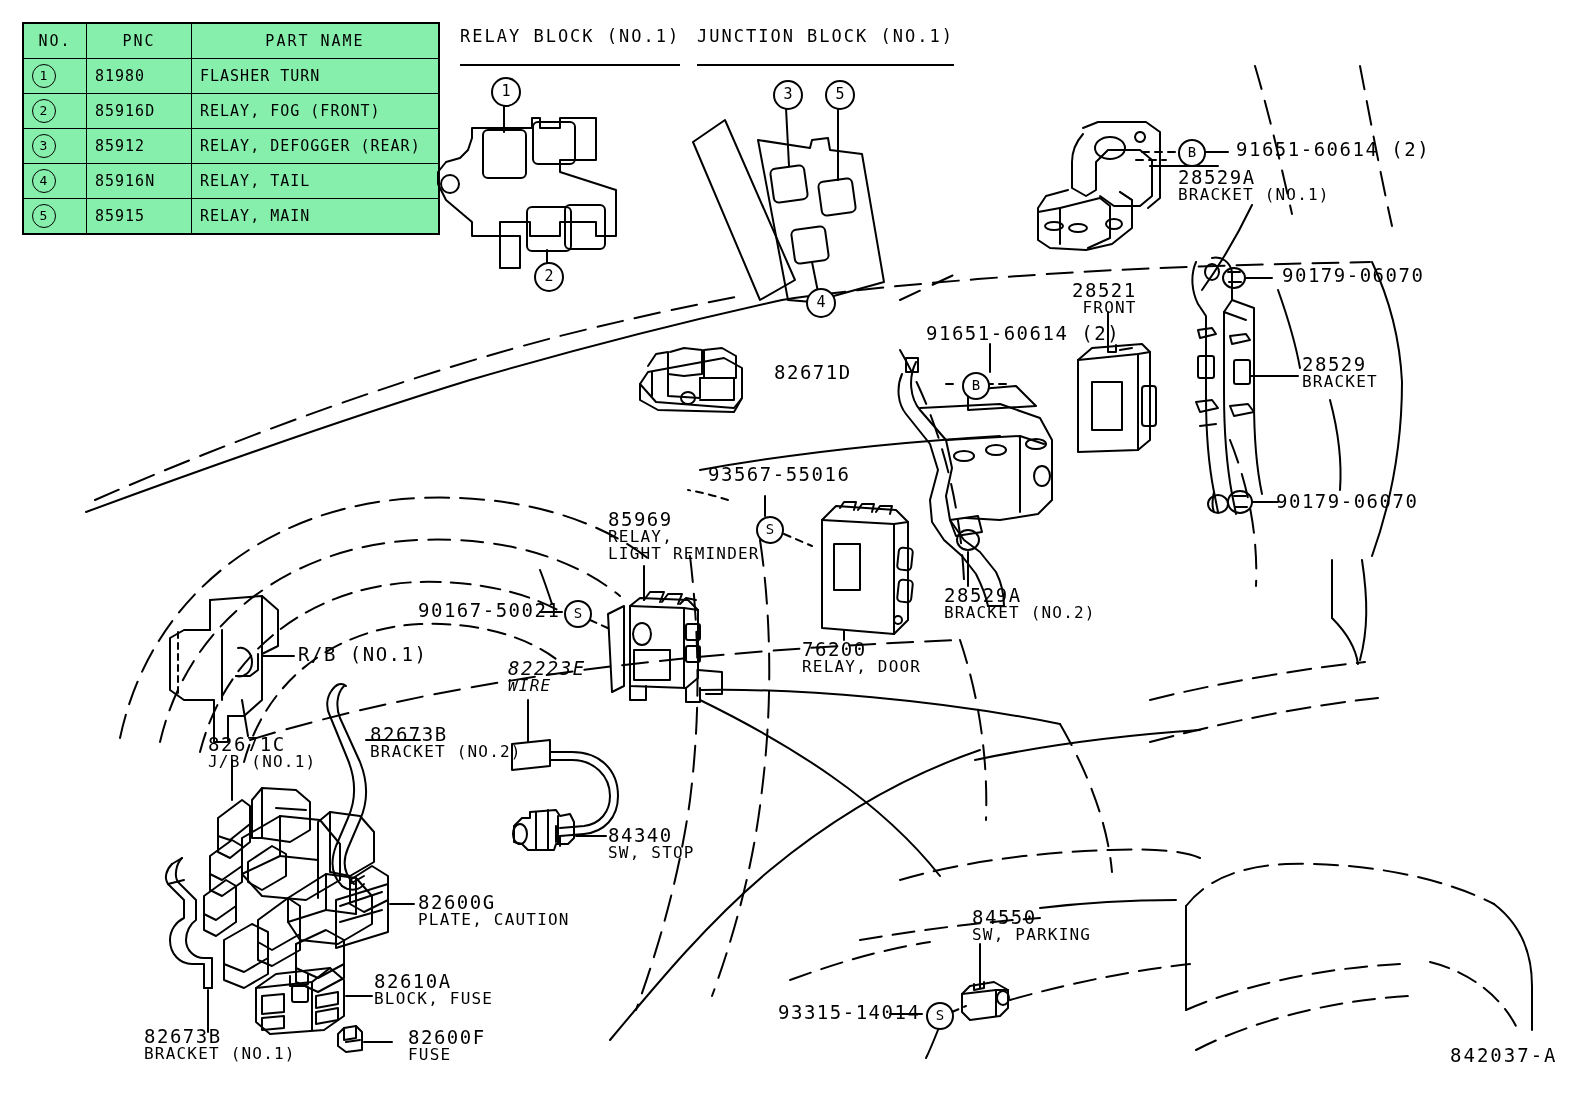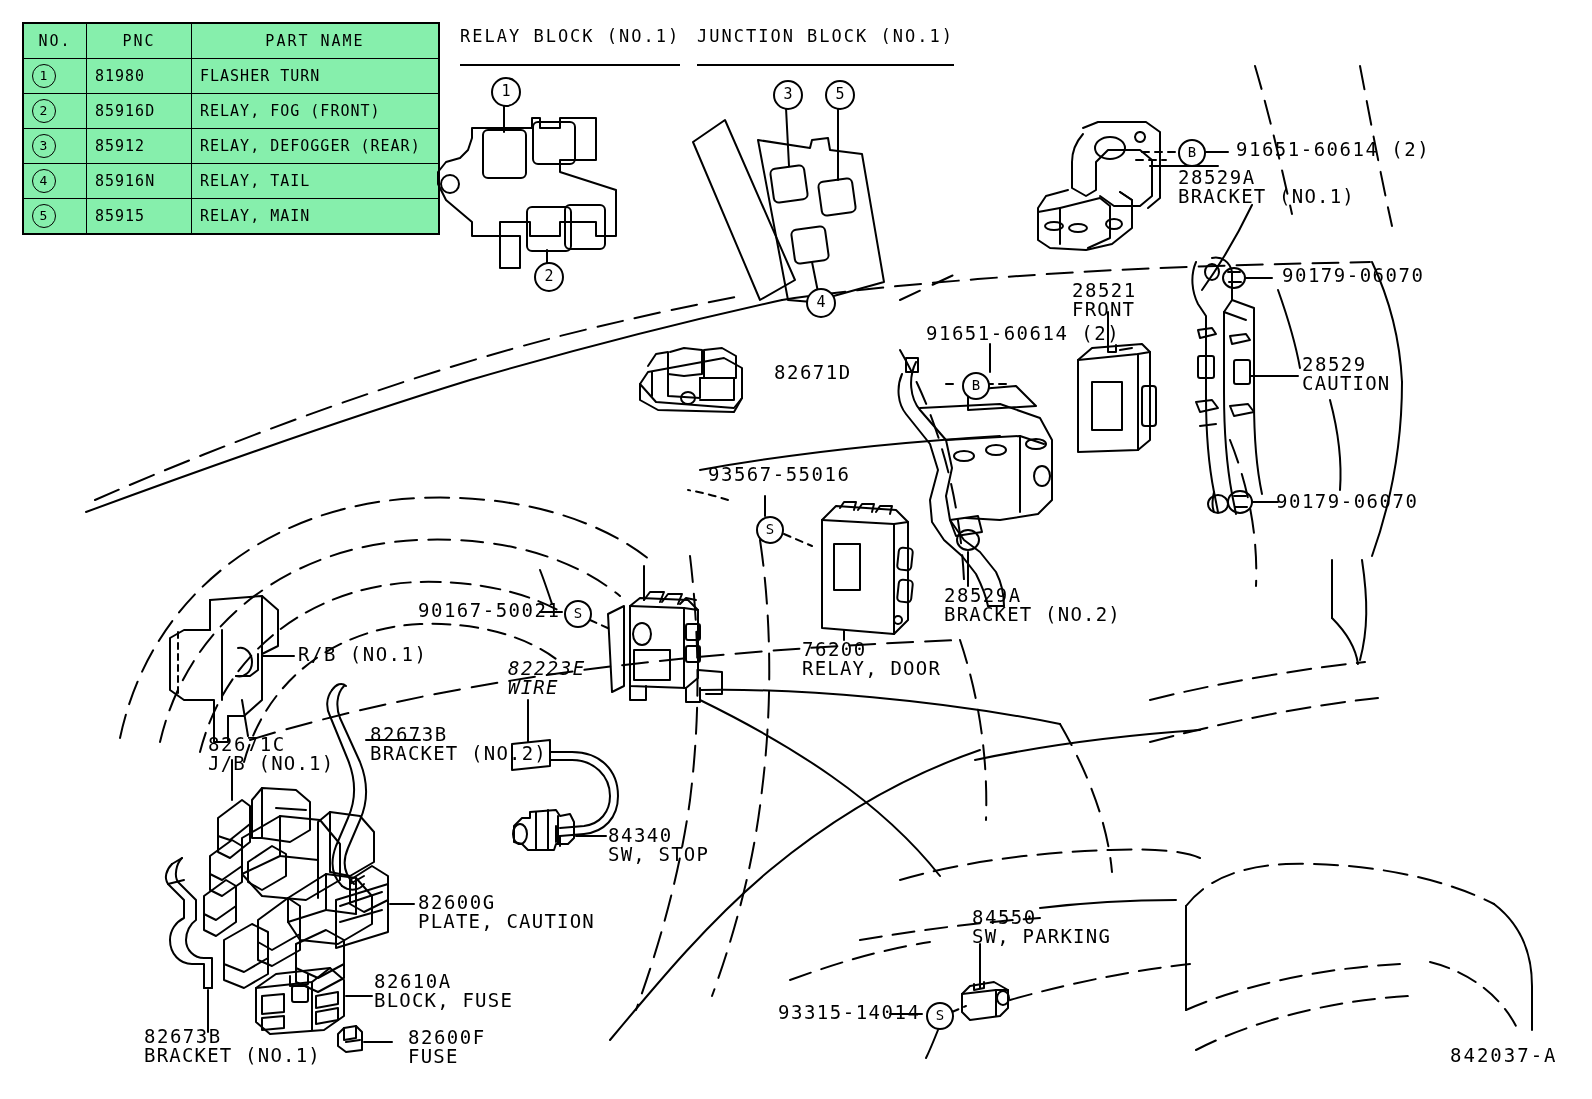--- a/index.html
+++ b/index.html
@@ -15,21 +15,21 @@
   .legend th{text-align:center;letter-spacing:2px;}
   .col-no{width:46px;text-align:center;}
   .col-pnc{width:88px;}
   .col-name{width:230px;}
   .numcirc{display:inline-block;width:22px;height:22px;line-height:21px;border:1.6px solid #000;
       border-radius:50%;text-align:center;font-size:13px;font-family:"DejaVu Sans Mono","Liberation Mono",monospace;}
 
   
   .lbl{position:absolute;font-family:"DejaVu Sans Mono","Liberation Mono",monospace;
        font-size:19px;letter-spacing:1.5px;white-space:nowrap;line-height:1.02;}
-  .lbl .sub{display:block;font-size:19px;letter-spacing:1.2px;}
+  .lbl .sub{display:block;font-size:16px;letter-spacing:1.2px;}
   .hdr{position:absolute;font-family:"DejaVu Sans Mono","Liberation Mono",monospace;
        font-size:17px;letter-spacing:2px;white-space:nowrap;border-bottom:2px solid #000;padding-bottom:18px;}
   .diagid{position:absolute;font-size:19px;letter-spacing:2px;}
 
   
   .cmark{position:absolute;width:26px;height:26px;border:2px solid #000;border-radius:50%;
       text-align:center;line-height:24px;font-size:15px;background:#fff;
       font-family:"DejaVu Sans Mono","Liberation Mono",monospace;}
   .cmark.sm{width:24px;height:24px;line-height:22px;font-size:14px;}
 </style>
@@ -467,46 +467,51 @@
 
   <div class="lbl" style="left:1178px;top:168px;">
     <span>28529A</span>
     <span class="sub">BRACKET (NO.1)</span>
   </div>
 
   <div class="lbl" style="left:1282px;top:266px;">
     <span>90179-06070</span>
   </div>
 
-  <div class="lbl" style="left:1072px;top:281px;text-align:left;">
+  <div class="lbl" style="left:1072px;top:281px;text-align:right;">
     <span>28521</span>
     <span class="sub">FRONT</span>
   </div>
 
   <div class="lbl" style="left:1302px;top:355px;">
     <span>28529</span>
-    <span class="sub">CAUTION</span>
+    <span class="sub">BRACKET</span>
   </div>
 
   <div class="lbl" style="left:1276px;top:492px;">
     <span>90179-06070</span>
   </div>
 
   <div class="lbl" style="left:926px;top:324px;">
     <span>91651-60614 (2)</span>
   </div>
 
   <div class="lbl" style="left:774px;top:363px;">
     <span>82671D</span>
   </div>
 
   <div class="lbl" style="left:708px;top:465px;">
     <span>93567-55016</span>
   </div>
 
+  <div class="lbl" style="left:608px;top:510px;">
+    <span>85969</span>
+    <span class="sub">RELAY,</span>
+    <span class="sub">LIGHT REMINDER</span>
+  </div>
 
   <div class="lbl" style="left:944px;top:586px;">
     <span>28529A</span>
     <span class="sub">BRACKET (NO.2)</span>
   </div>
 
   <div class="lbl" style="left:802px;top:640px;">
     <span>76200</span>
     <span class="sub">RELAY, DOOR</span>
   </div>

